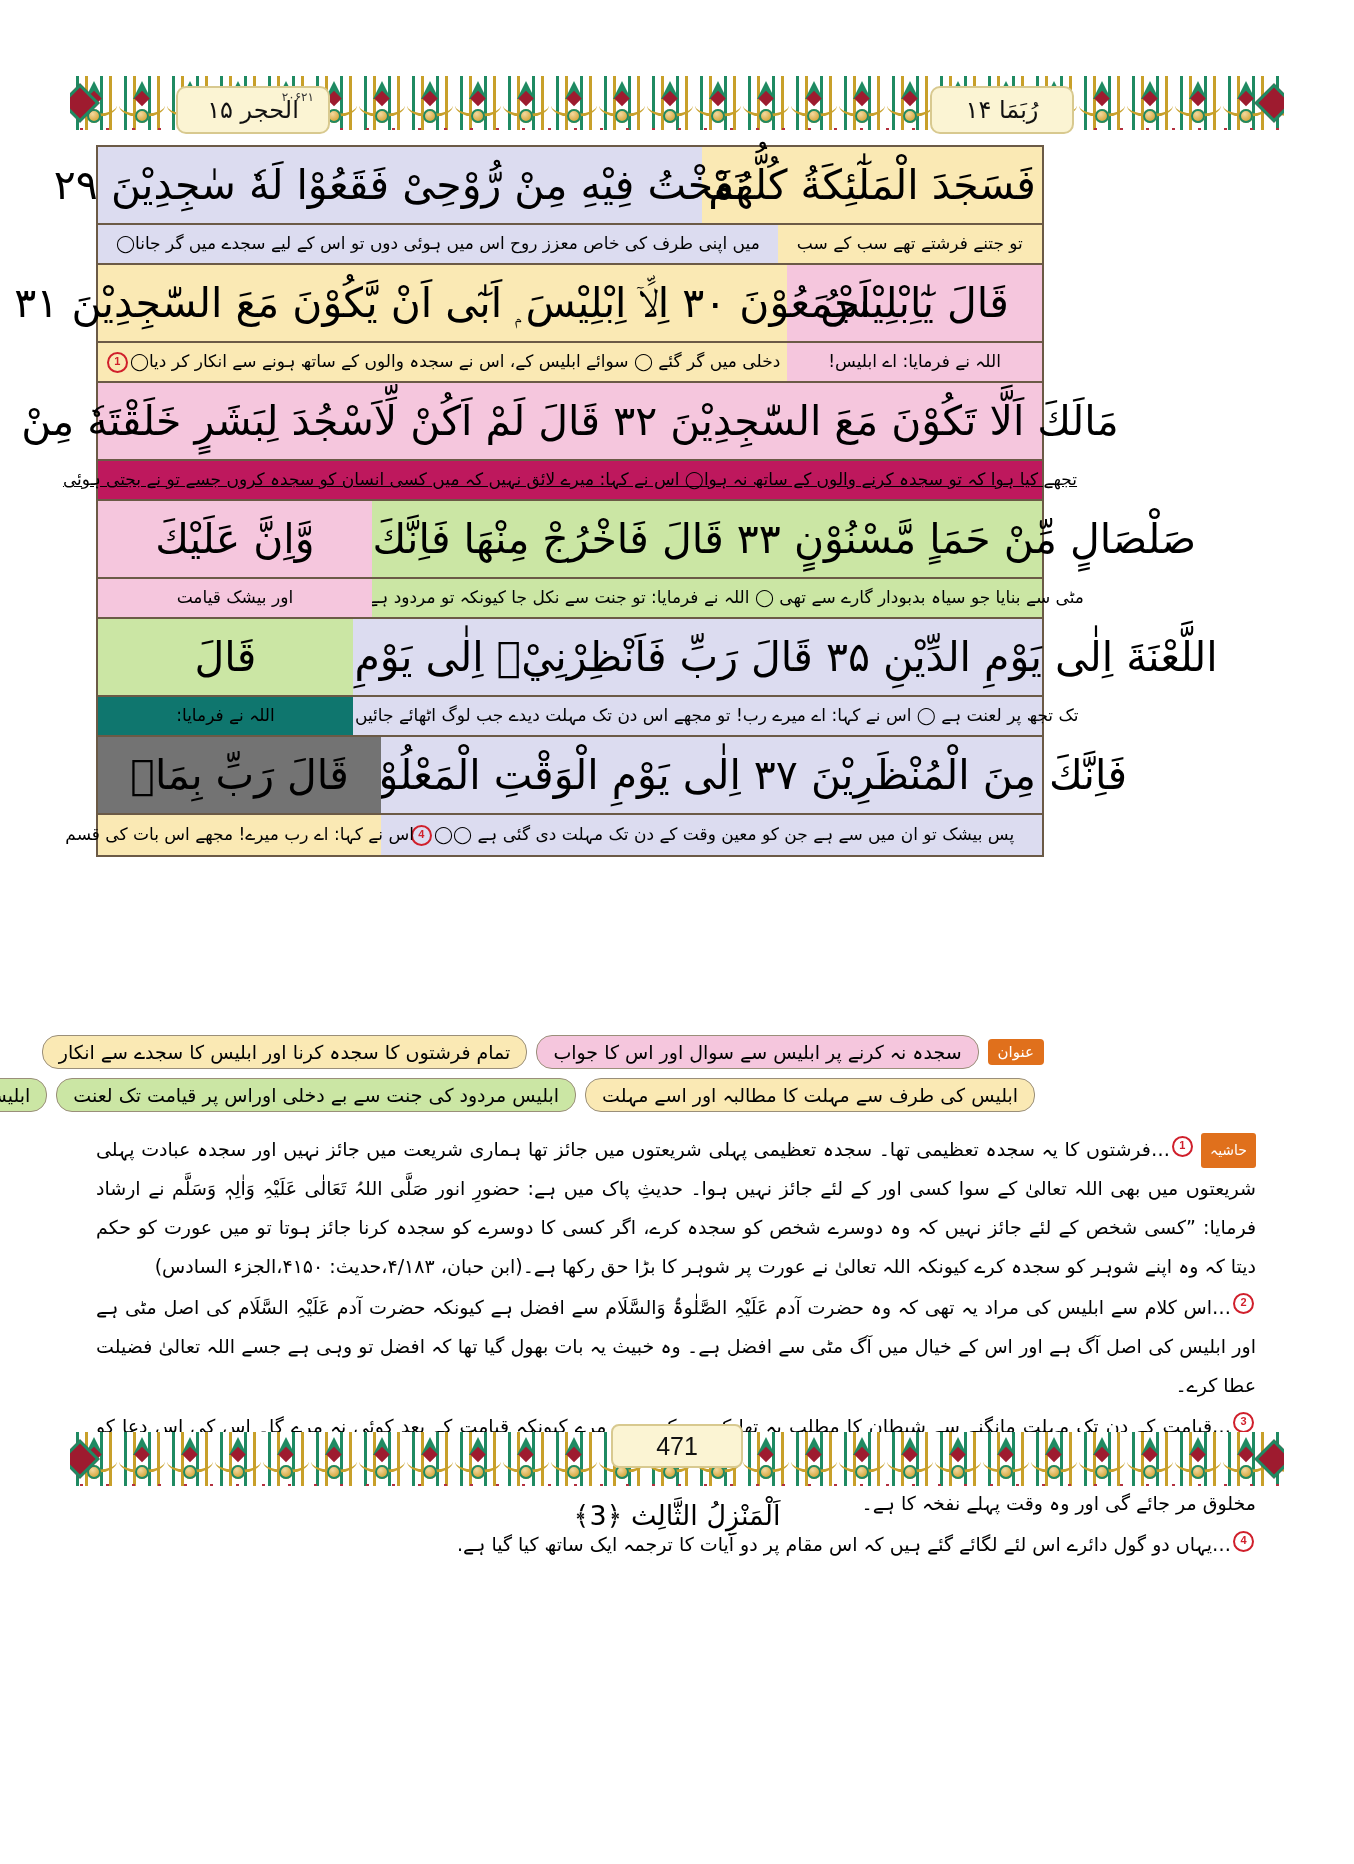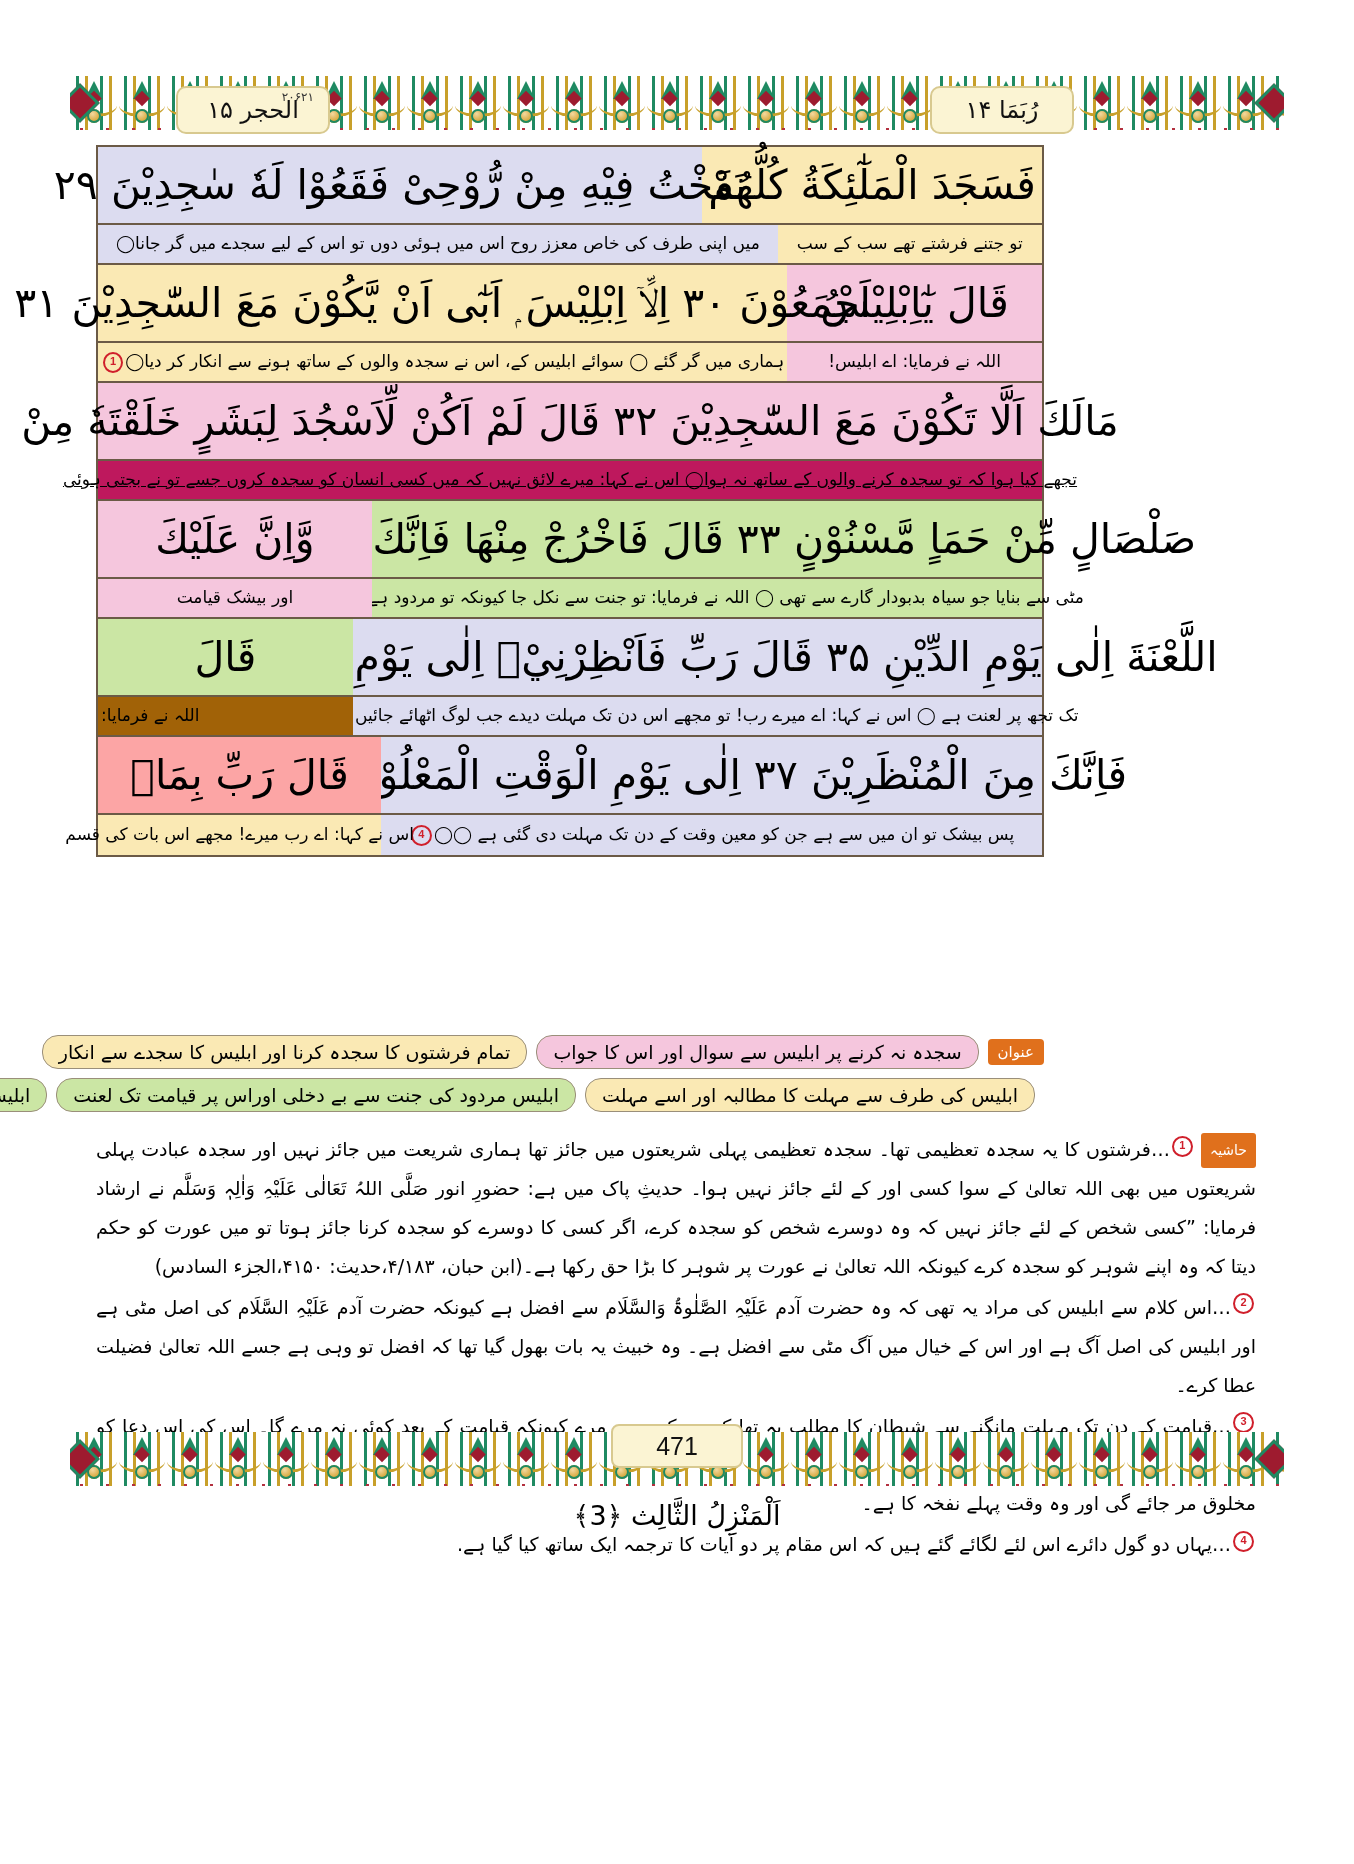--- a/index.html
+++ b/index.html
@@ -311,21 +311,21 @@
       </div>
       <div class="vrow arrow-row">
         <div class="seg ar" style="background: rgb(245, 198, 221); width: 27%;">قَالَ يٰٓاِبْلِيْسُ</div>
         <div class="seg ar" style="background: rgb(250, 233, 180); width: 73%;">اَجْمَعُوْنَ ۳۰ اِلَّاۤ اِبْلِيْسَ ۭ اَبٰٓى اَنْ يَّكُوْنَ مَعَ السّٰجِدِيْنَ ۳۱</div>
       </div>
       <div class="vrow trow">
         <div class="seg ur" style="background: rgb(245, 198, 221); width: 27%;">
           <span>اللہ نے فرمایا: اے ابلیس!</span>
         </div>
         <div class="seg ur" style="background: rgb(250, 233, 180); width: 73%;">
-          <span>ہماری میں گر گئے ◯ سوائے ابلیس کے، اس نے سجدہ والوں کے ساتھ ہونے سے انکار کر دیا◯</span>
+          <span>دخلی میں گر گئے ◯ سوائے ابلیس کے، اس نے سجدہ والوں کے ساتھ ہونے سے انکار کر دیا◯</span>
           <span class="fn-mark">1</span>
         </div>
       </div>
       <div class="vrow arrow-row">
         <div class="seg ar" style="background: rgb(245, 198, 221); width: 100%;">مَالَكَ اَلَّا تَكُوْنَ مَعَ السّٰجِدِيْنَ ۳۲ قَالَ لَمْ اَكُنْ لِّاَسْجُدَ لِبَشَرٍ خَلَقْتَهٗ مِنْ</div>
       </div>
       <div class="vrow trow">
         <div class="seg ur" style="background: #be185d; width: 100%; text-decoration: underline;">
           <span>تجھے کیا ہوا کہ تو سجدہ کرنے والوں کے ساتھ نہ ہوا◯ اس نے کہا: میرے لائق نہیں کہ میں کسی انسان کو سجدہ کروں جسے تو نے بجتی ہوئی</span>
         </div>
@@ -345,27 +345,27 @@
       </div>
       <div class="vrow arrow-row">
         <div class="seg ar" style="background: rgb(220, 220, 240); width: 73%;">اللَّعْنَةَ اِلٰى يَوْمِ الدِّيْنِ ۳۵ قَالَ رَبِّ فَاَنْظِرْنِيْۤ اِلٰى يَوْمِ يُبْعَثُوْنَ ۳۶</div>
         <div class="seg ar" style="background: rgb(203, 230, 164); width: 27%;">قَالَ</div>
       </div>
       <div class="vrow trow">
         <div class="seg ur" style="background: rgb(220, 220, 240); width: 73%;">
           <span>تک تجھ پر لعنت ہے ◯ اس نے کہا: اے میرے رب! تو مجھے اس دن تک مہلت دیدے جب لوگ اٹھائے جائیں ◯ </span>
           <span class="fn-mark">3</span>
         </div>
-        <div class="seg ur" style="background: #a16207; width: 27%; justify-content: flex-end;">
+        <div class="seg ur" style="background: #0f766e; width: 27%;">
           <span>اللہ نے فرمایا:</span>
         </div>
       </div>
       <div class="vrow arrow-row">
         <div class="seg ar" style="background: rgb(220, 220, 240); width: 70%;">فَاِنَّكَ مِنَ الْمُنْظَرِيْنَ ۳۷ اِلٰى يَوْمِ الْوَقْتِ الْمَعْلُوْمِ ۳۸</div>
-        <div class="seg ar" style="background: #fca5a5; width: 30%;">قَالَ رَبِّ بِمَاۤ</div>
+        <div class="seg ar" style="background: #737373; width: 30%;">قَالَ رَبِّ بِمَاۤ</div>
       </div>
       <div class="vrow trow">
         <div class="seg ur" style="background: rgb(220, 220, 240); width: 70%;">
           <span>پس بیشک تو ان میں سے ہے جن کو معین وقت کے دن تک مہلت دی گئی ہے ◯◯</span>
           <span class="fn-mark">4</span>
         </div>
         <div class="seg ur" style="background: rgb(250, 233, 180); width: 30%;">
           <span>اس نے کہا: اے رب میرے! مجھے اس بات کی قسم</span>
         </div>
       </div>

